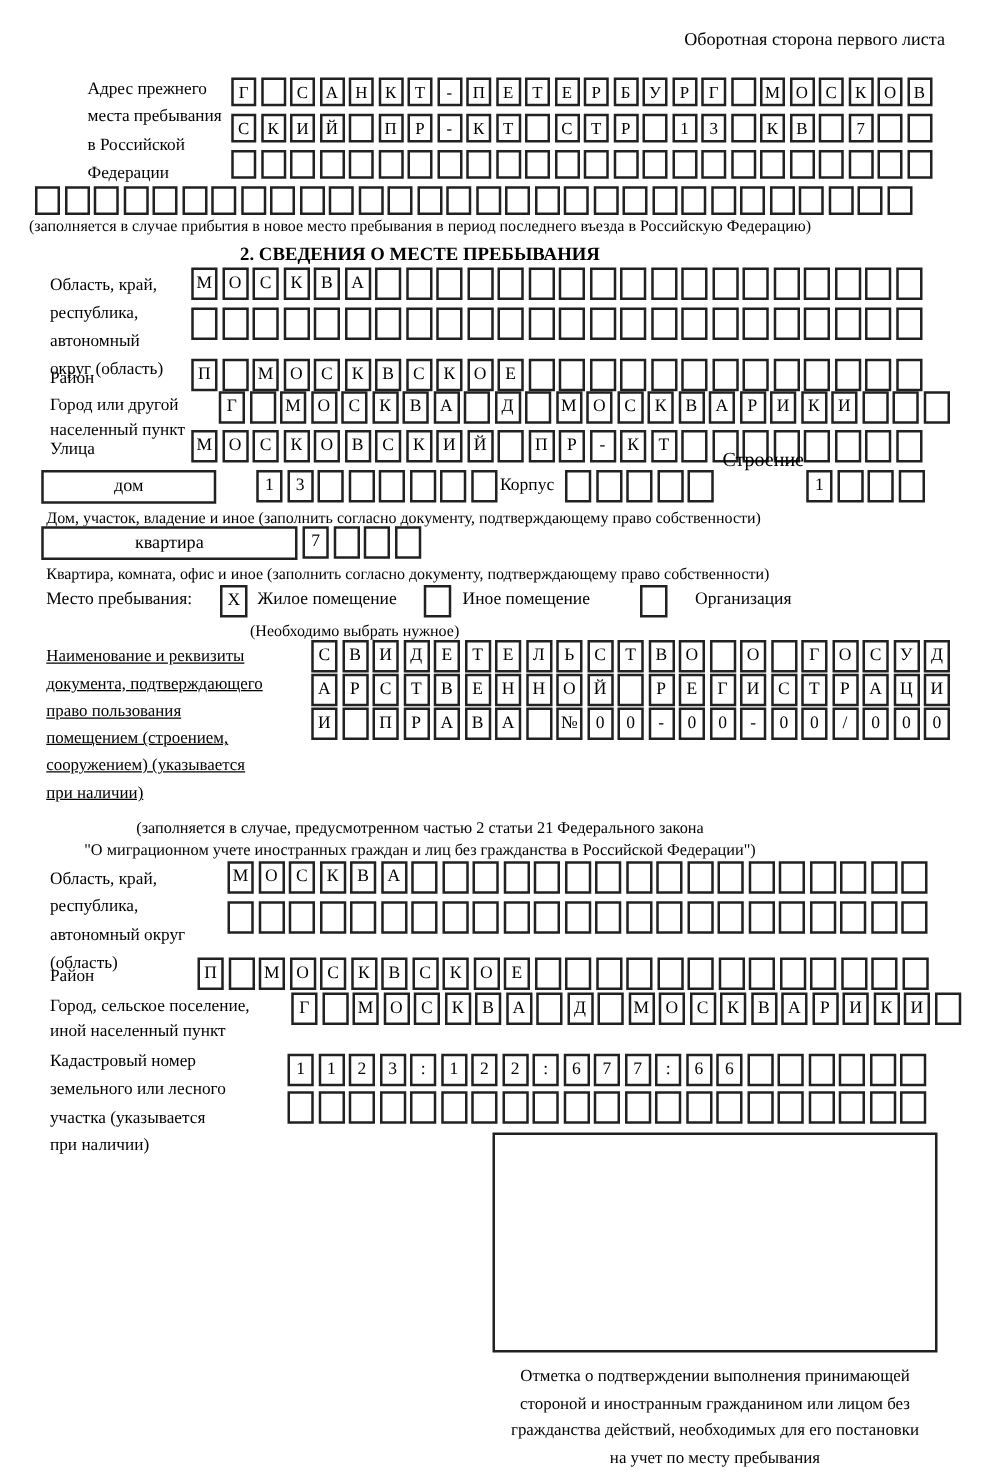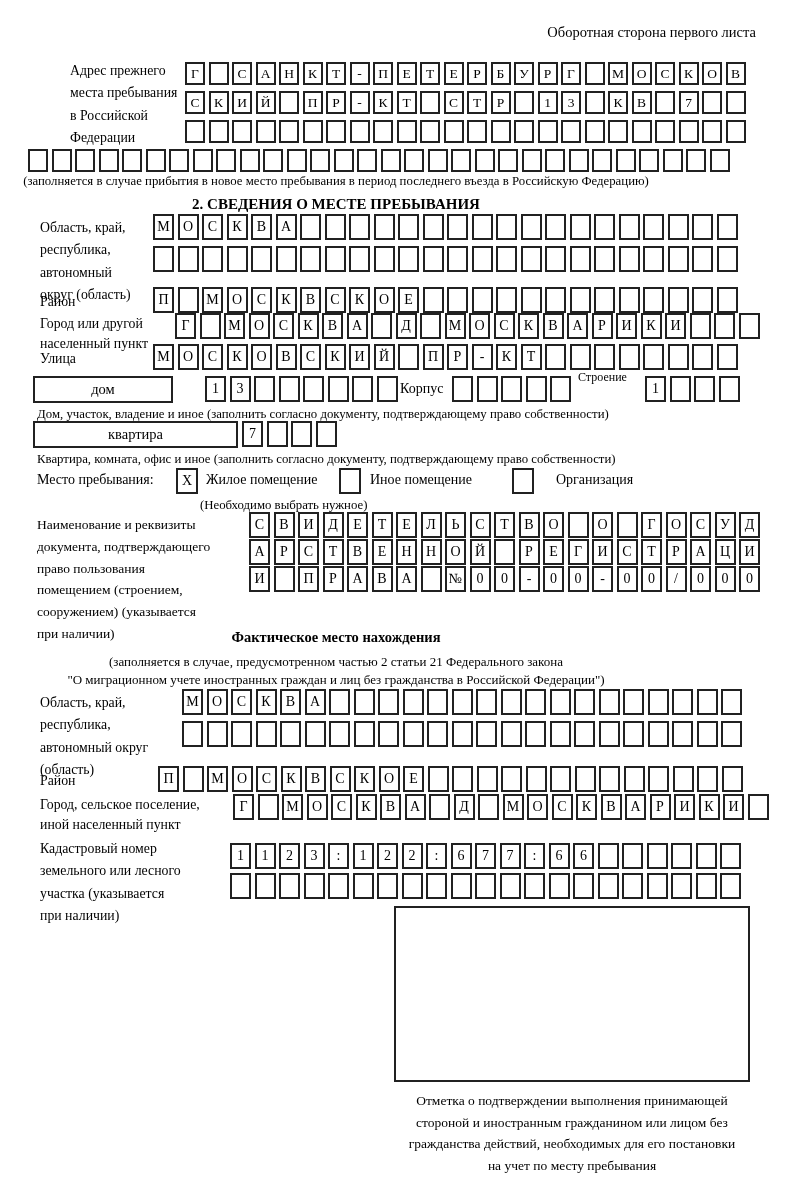--- a/index.html
+++ b/index.html
@@ -313,21 +313,21 @@
       <span class="c"></span>
     </div>
   <div class="abs" style="left:400px;top:381px;font-size:14px;">Корпус</div>
   <div class="cellrow" style="left:452px;top:376px;">
       <span class="c"></span>
       <span class="c"></span>
       <span class="c"></span>
       <span class="c"></span>
       <span class="c"></span>
     </div>
-  <div class="abs" style="left:578px;top:370px;font-size:12px;">Строение</div>
+  <div class="abs" style="left:578px;top:360px;font-size:16px;">Строение</div>
   <div class="cellrow" style="left:645px;top:376px;">
       <span class="c">1</span>
       <span class="c"></span>
       <span class="c"></span>
       <span class="c"></span>
     </div>
   <div class="abs cap" style="left:37px;top:407px;">Дом, участок, владение и иное (заполнить согласно документу, подтверждающему право собственности)</div>
 
   <div class="widebox" style="left:33px;top:421px;width:205px;">квартира</div>
   <div class="cellrow" style="left:242px;top:421px;">
@@ -340,21 +340,21 @@
 
   <div class="abs" style="left:37px;top:472px;font-size:14px;">Место пребывания:</div>
   <div class="checkbox" style="left:176px;top:468px;">X</div>
   <div class="abs" style="left:206px;top:472px;font-size:14px;">Жилое помещение</div>
   <div class="checkbox" style="left:339px;top:468px;"></div>
   <div class="abs" style="left:370px;top:472px;font-size:14px;">Иное помещение</div>
   <div class="checkbox" style="left:512px;top:468px;"></div>
   <div class="abs" style="left:556px;top:472px;font-size:14px;">Организация</div>
   <div class="abs cap" style="left:200px;top:498px;width:280px;">(Необходимо выбрать нужное)</div>
 
-  <div class="abs" style="left:37px;top:514px;font-size:13.5px;line-height:21.8px;white-space:pre-line;">Наименование и реквизиты
+  <div class="abs" style="left:37px;top:514px;font-size:13.5px;line-height:21.8px;white-space:pre-line;text-decoration:underline;">Наименование и реквизиты
 документа, подтверждающего
 право пользования
 помещением (строением,
 сооружением) (указывается
 при наличии)</div>
   <div class="cellrow" style="left:249px;top:512px;">
       <span class="c">С</span>
       <span class="c">В</span>
       <span class="c">И</span>
       <span class="c">Д</span>
@@ -416,21 +416,20 @@
       <span class="c">0</span>
       <span class="c">-</span>
       <span class="c">0</span>
       <span class="c">0</span>
       <span class="c">/</span>
       <span class="c">0</span>
       <span class="c">0</span>
       <span class="c">0</span>
     </div>
 
-  <div class="abs center bold" style="top:629px;font-size:14.5px;">Фактическое место нахождения</div>
   <div class="abs center" style="top:654px;font-size:13px;">(заполняется в случае, предусмотренном частью 2 статьи 21 Федерального закона</div>
   <div class="abs center" style="top:672px;font-size:13px;">"О миграционном учете иностранных граждан и лиц без гражданства в Российской Федерации")</div>
 
   <div class="abs lbl" style="left:40px;top:692px;">Область, край,
 республика,
 автономный округ
 (область)</div>
   <div class="cellrow" style="left:182px;top:689px;">
       <span class="c">М</span>
       <span class="c">О</span>

